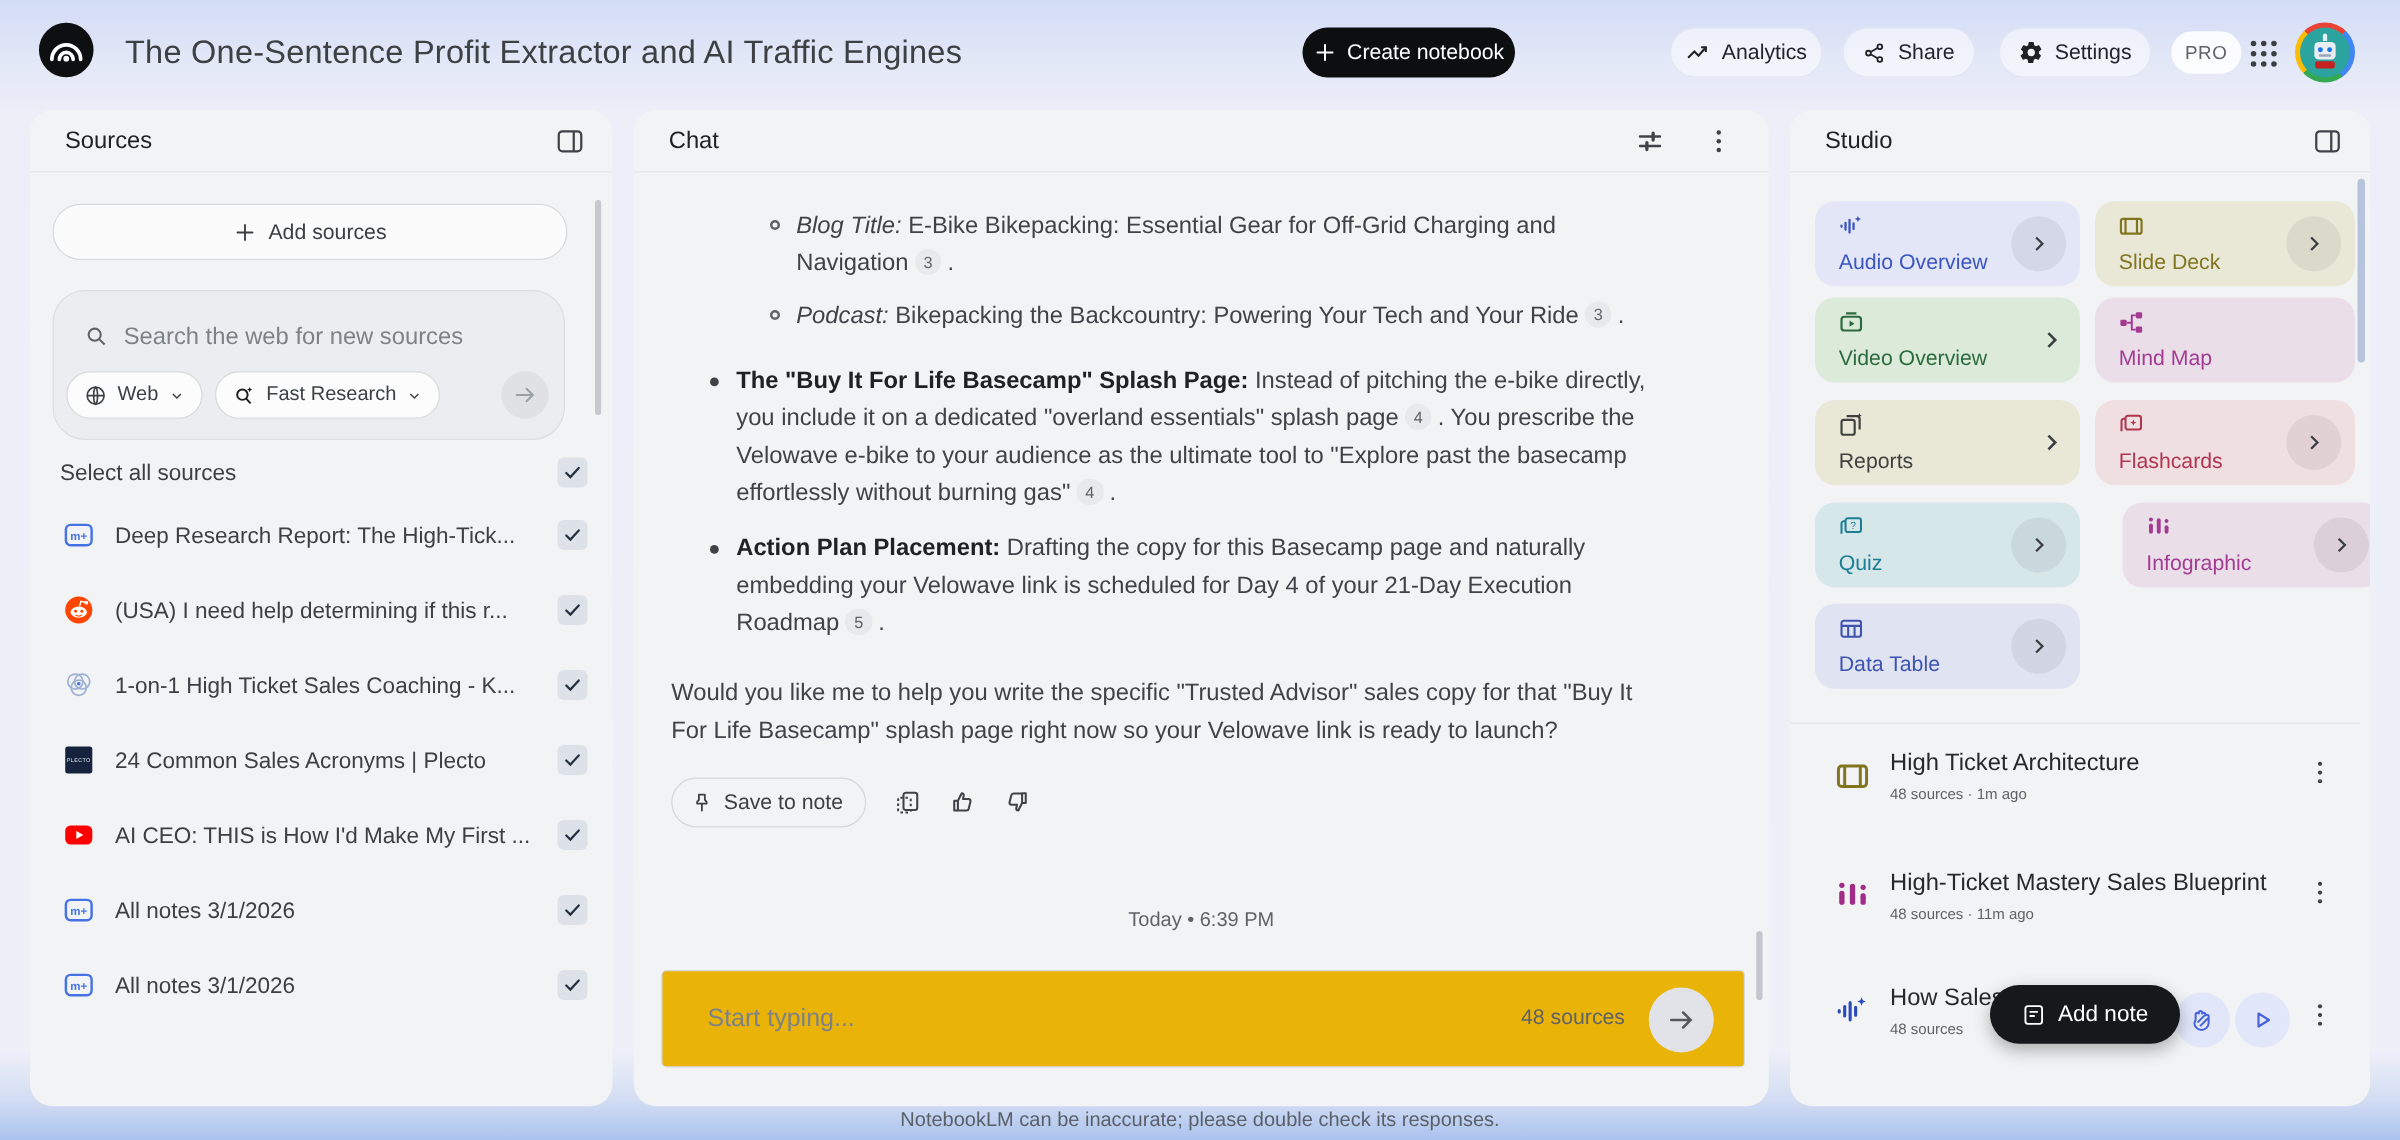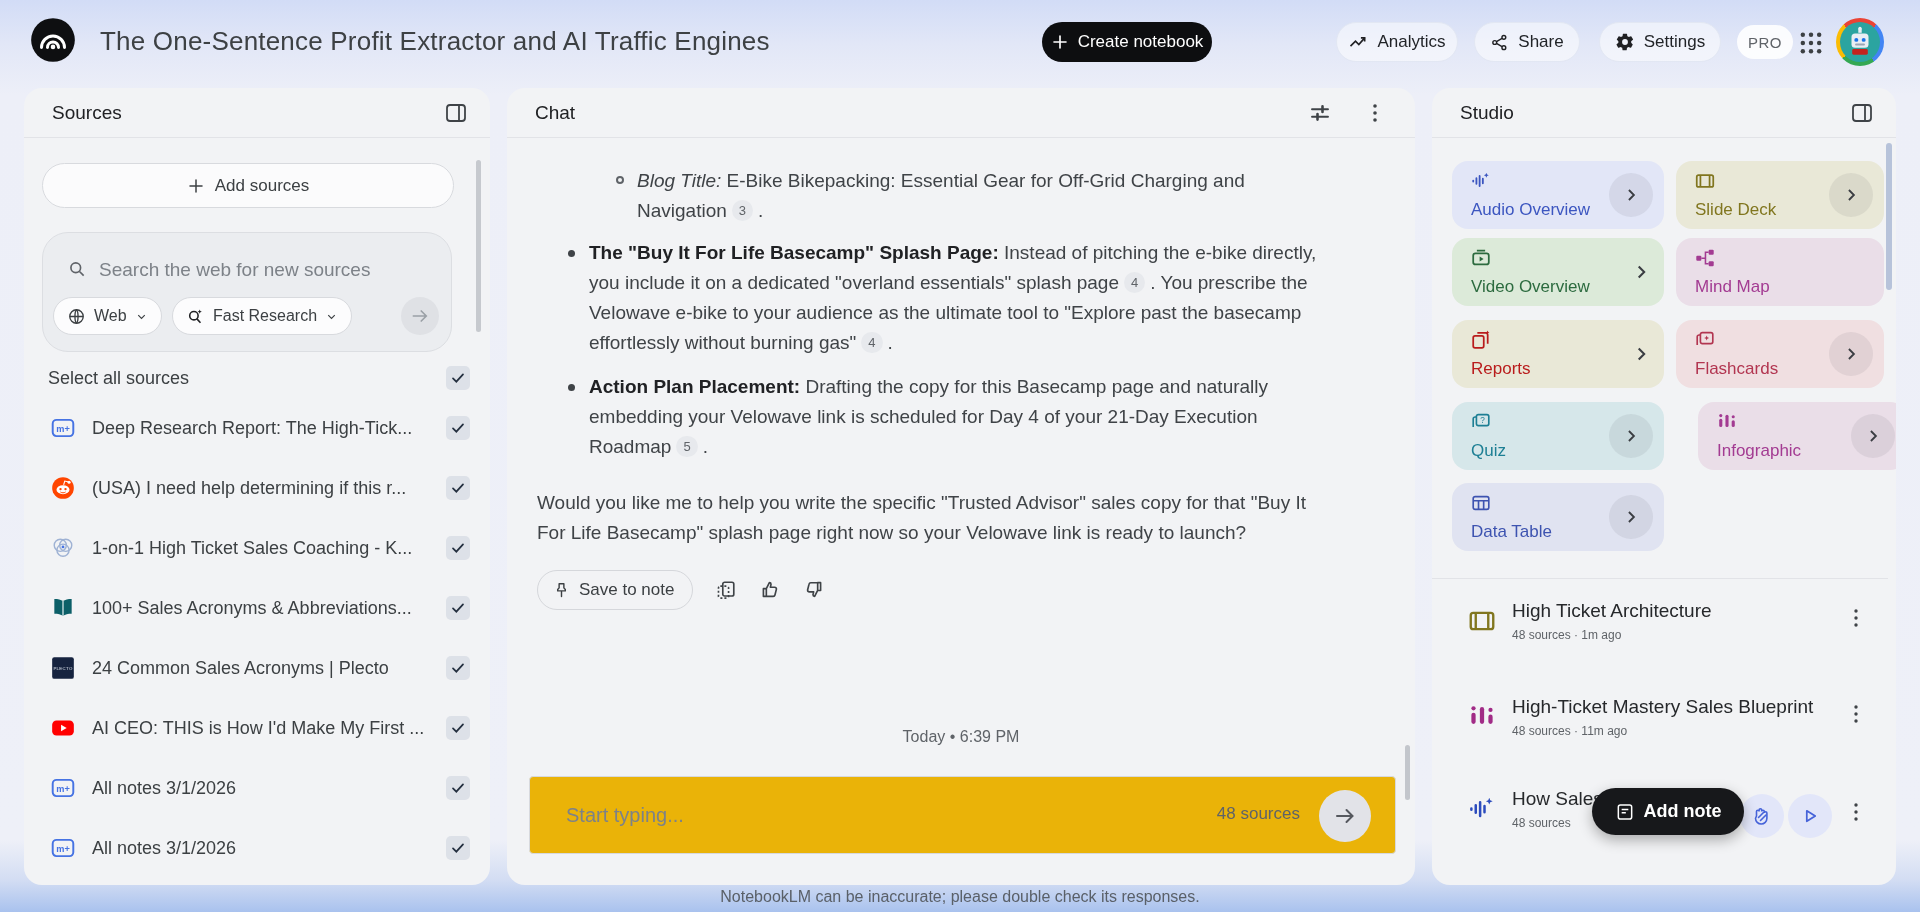--- a/index.html
+++ b/index.html
@@ -81,21 +81,21 @@
   .tile .tic { position:absolute; left:18px; top:9px; }
   .tile .tl { position:absolute; left:19px; bottom:9px; font-size:17px; font-weight:500; }
   .chev-circle { position:absolute; right:11px; top:12px; width:44px; height:44px; border-radius:50%; background:rgba(30,32,38,.07); color:#3a3d42; display:flex; align-items:center; justify-content:center; }
   .chev-plain { position:absolute; right:12px; top:23px; color:#3a3d42; }
   .studio-div { position:absolute; left:0; right:8px; top:490px; height:1px; background:#e2e3e7; }
   .s-row { position:absolute; left:0; right:0; height:90px; }
   .s-row .lic { position:absolute; left:35px; top:12px; }
   .s-row .lt { position:absolute; left:80px; top:6px; font-size:19px; color:#26282b; white-space:nowrap; }
   .s-row .lm { position:absolute; left:80px; top:34px; font-size:12px; color:#5f6368; }
   .dots-btn { position:absolute; right:28px; width:24px; height:24px; color:#3f4347; cursor:pointer; }
-  .addnote { position:absolute; left:160px; top:700px; width:152px; height:47px; border-radius:26px; background:#17181b; color:#fff; display:flex; align-items:center; justify-content:center; gap:9px; font-size:18px; font-weight:700; box-shadow:0 5px 14px rgba(0,0,0,.3); cursor:pointer; }
+  .addnote { position:absolute; left:160px; top:700px; width:152px; height:47px; border-radius:26px; background:#17181b; color:#fff; display:flex; align-items:center; justify-content:center; gap:9px; font-size:18px; font-weight:400; box-shadow:0 5px 14px rgba(0,0,0,.3); cursor:pointer; }
   .circ-btn { position:absolute; top:706px; width:44px; height:44px; border-radius:50%; background:#e2e6f9; display:flex; align-items:center; justify-content:center; cursor:pointer; }
 
   .footer-note { position:absolute; top:888px; left:0; right:0; text-align:center; font-size:16px; color:#5a6068; }
 </style>
 </head>
 <body>
 
 <header class="hdr">
   <div class="logo">
     <svg viewBox="0 0 40 40" width="46" height="46">
@@ -295,34 +295,20 @@
       <span class="st">1-on-1 High Ticket Sales Coaching - K...</span>
       <span class="cbx">
           <svg width="16" height="16" viewBox="0 0 24 24" fill="none" stroke="currentColor" stroke-width="2.6" stroke-linecap="round">
             <path d="M4.5 12.5l5 5 10-11"></path>
           </svg>
         </span>
     </div>
     <div class="src-row">
       <span class="sic">
           <svg viewBox="0 0 24 24" width="26" height="26">
-            <path d="M12 5.5C10 4.2 7.4 3.6 4 3.6v13.6c3.4 0 6 .6 8 1.9 2-1.3 4.6-1.9 8-1.9V3.6c-3.4 0-6 .6-8 1.9z" fill="#0c5f68"></path>
-            <path d="M12 5.5v13.6" stroke="#e7f2f3" stroke-width="1.1"></path>
-          </svg>
-        </span>
-      <span class="st">100+ Sales Acronyms &amp; Abbreviations...</span>
-      <span class="cbx">
-          <svg width="16" height="16" viewBox="0 0 24 24" fill="none" stroke="currentColor" stroke-width="2.6" stroke-linecap="round">
-            <path d="M4.5 12.5l5 5 10-11"></path>
-          </svg>
-        </span>
-    </div>
-    <div class="src-row">
-      <span class="sic">
-          <svg viewBox="0 0 24 24" width="26" height="26">
             <rect x="2" y="2" width="20" height="20" rx="2" fill="#16233f"></rect>
             <text x="12" y="13.6" font-size="4" fill="#dfe5ee" text-anchor="middle" letter-spacing=".3" font-family="sans-serif">PLECTO</text>
           </svg>
         </span>
       <span class="st">24 Common Sales Acronyms | Plecto</span>
       <span class="cbx">
           <svg width="16" height="16" viewBox="0 0 24 24" fill="none" stroke="currentColor" stroke-width="2.6" stroke-linecap="round">
             <path d="M4.5 12.5l5 5 10-11"></path>
           </svg>
         </span>
@@ -388,20 +374,24 @@
           <circle cx="12" cy="12" r="1.8"></circle>
           <circle cx="12" cy="19" r="1.8"></circle>
         </svg>
     </div>
   </div>
 
   <div class="chat-body">
     <div class="subli">
       <span class="ring"></span>
       <span><span class="lead-i">Blog Title:</span><span> E-Bike Bikepacking: Essential Gear for Off-Grid Charging and Navigation</span><span class="cit">3</span><span>.</span></span>
+    </div>
+    <div class="subli" style="margin-bottom:22px;">
+      <span class="ring"></span>
+      <span><span class="lead-i">Podcast:</span><span> Bikepacking the Backcountry: Powering Your Tech and Your Ride</span><span class="cit">3</span><span>.</span></span>
     </div>
 
     <div class="mainli">
       <span class="dot"></span>
       <span><span class="lead-b">The "Buy It For Life Basecamp" Splash Page:</span><span> Instead of pitching the e-bike directly, you include it on a dedicated "overland essentials" splash page</span><span class="cit">4</span><span>. You prescribe the Velowave e-bike to your audience as the ultimate tool to "Explore past the basecamp effortlessly without burning gas"</span><span class="cit">4</span><span>.</span></span>
     </div>
     <div class="mainli">
       <span class="dot"></span>
       <span><span class="lead-b">Action Plan Placement:</span><span> Drafting the copy for this Basecamp page and naturally embedding your Velowave link is scheduled for Day 4 of your 21-Day Execution Roadmap</span><span class="cit">5</span><span>.</span></span>
     </div>
@@ -512,21 +502,21 @@
           <g fill="currentColor">
             <rect x="2.5" y="9.5" width="5.5" height="5.5" rx="1.2"></rect>
             <rect x="16" y="3" width="5.5" height="5.5" rx="1.2"></rect>
             <rect x="16" y="15.5" width="5.5" height="5.5" rx="1.2"></rect>
           </g>
           <path d="M8 12.2h4.5m0 0V5.8H16m-3.5 6.4v6h3.5" fill="none" stroke="currentColor" stroke-width="1.7"></path>
         </svg>
       </span>
     <span class="tl">Mind Map</span>
   </div>
-  <div class="tile" style="left: 20px; top: 232px; width: 212px; background-color: rgb(233, 232, 215); color: #b91c1c;">
+  <div class="tile" style="left: 20px; top: 232px; width: 212px; background-color: rgb(233, 232, 215); color: #404040;">
     <span class="tic">
         <svg width="22" height="22" viewBox="0 0 24 24" fill="none" stroke="currentColor" stroke-width="1.9">
           <rect x="3.5" y="7.5" width="11.5" height="13" rx="2"></rect>
           <path d="M8 4.2h9a2.3 2.3 0 0 1 2.3 2.3V16"></path>
           <path d="M19.1 1.6l.6 1.5 1.5.6-1.5.6-.6 1.5-.6-1.5-1.5-.6 1.5-.6z" fill="currentColor" stroke="none"></path>
         </svg>
       </span>
     <span class="tl">Reports</span>
     <span class="chev-plain">
         <svg width="22" height="22" viewBox="0 0 24 24" fill="none" stroke="currentColor" stroke-width="2.2">

